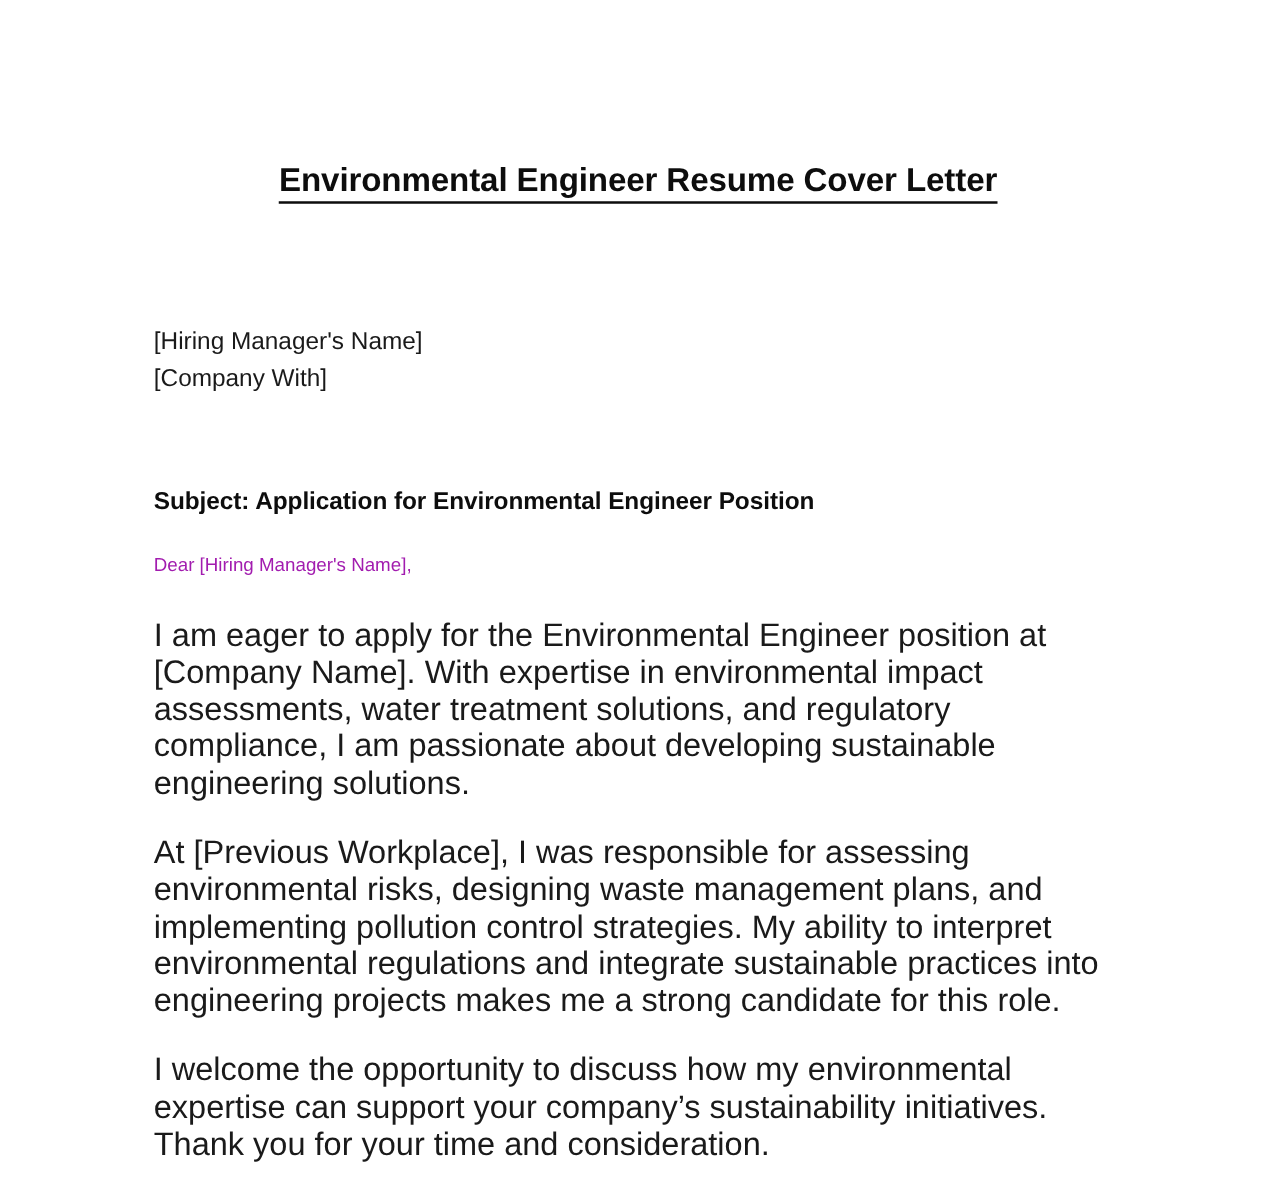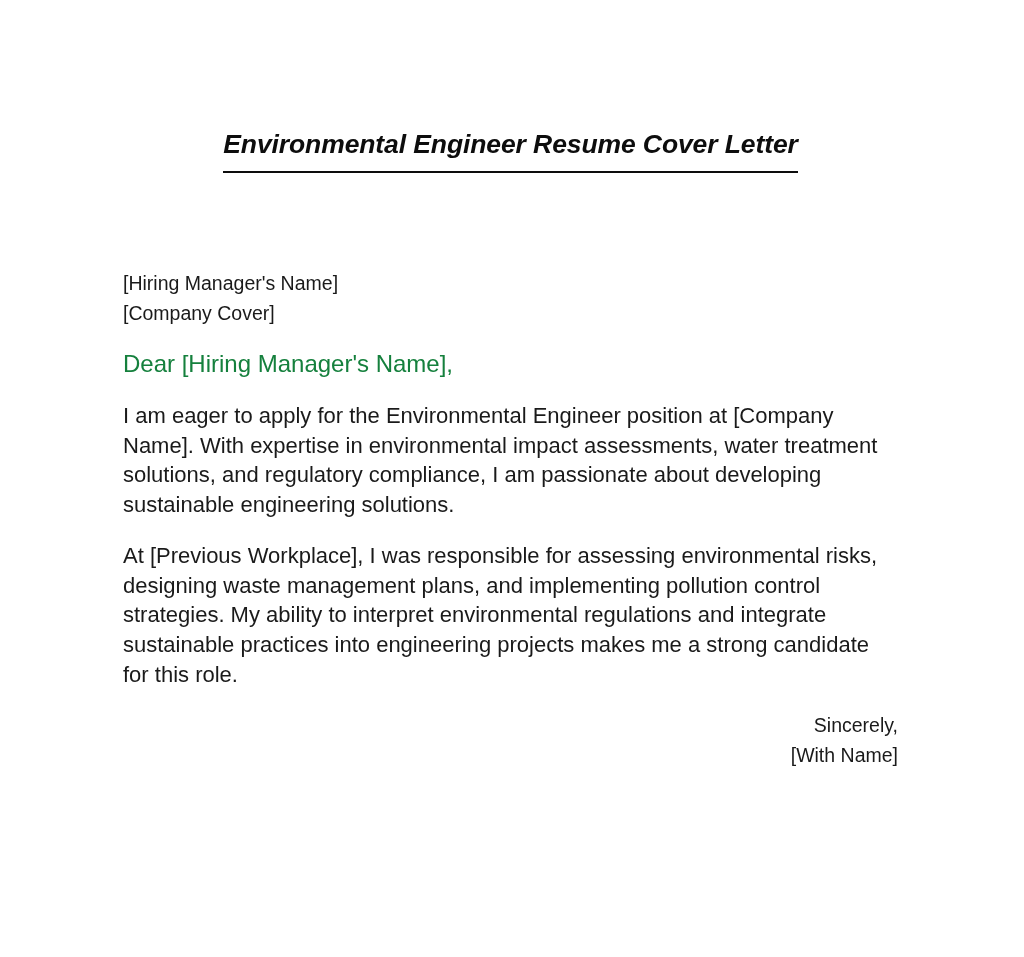--- a/index.html
+++ b/index.html
@@ -34,48 +34,47 @@
     font-weight: bold;
     color: #0d0d0d;
     letter-spacing: -0.1px;
     margin: 0;
     padding-top: 128px;
     line-height: 1.25;
   }
   .doc-title span {
     display: inline-block;
     border-bottom: 2.3px solid #0d0d0d;
-    padding-bottom: 10px;
-    font-style: italic;
+    padding-bottom: 0;
   }
   .addr-block {
     margin-top: 96px;
   }
   .addr-line {
     font-size: 19.5px;
     line-height: 29.6px;
     color: #1a1a1a;
     white-space: pre;
   }
   .subject-line {
     margin-top: 69px;
     font-size: 19.5px;
     font-weight: bold;
     color: #0d0d0d;
     line-height: 29.6px;
     letter-spacing: -0.05px;
   }
   .salutation {
     margin-top: 21px;
-    font-size: 24px;
+    font-size: 15px;
     line-height: 29.6px;
-    color: #15803d;
+    color: #a21caf;
   }
   .para {
-    font-size: 22px;
+    font-size: 26px;
     line-height: 29.6px;
     color: #1a1a1a;
     width: 772px;
     text-align: left;
     white-space: pre-line;
   }
   .closing-block {
     margin-top: 21px;
     text-align: right;
   }
@@ -89,28 +88,30 @@
 </head>
 <body>
 
 <div class="page">
   <div class="doc-body">
 
     <h1 class="doc-title"><span>Environmental Engineer Resume Cover Letter</span></h1>
 
     <div class="addr-block">
       <div class="addr-line">[Hiring Manager's Name]</div>
-      <div class="addr-line">[Company Cover]</div>
+      <div class="addr-line">[Company With]</div>
     </div>
 
+    <div class="subject-line">Subject: Application for Environmental Engineer Position</div>
 
     <div class="salutation">Dear [Hiring Manager's Name],</div>
 
     <p class="para">I am eager to apply for the Environmental Engineer position at [Company Name]. With expertise in environmental impact assessments, water treatment solutions, and regulatory compliance, I am passionate about developing sustainable engineering solutions.</p>
     <p class="para">At [Previous Workplace], I was responsible for assessing environmental risks, designing waste management plans, and implementing pollution control strategies. My ability to interpret environmental regulations and integrate sustainable practices into engineering projects makes me a strong candidate for this role.</p>
+    <p class="para">I welcome the opportunity to discuss how my environmental expertise can support your company’s sustainability initiatives. Thank you for your time and consideration.</p>
 
     <div class="closing-block">
       <div class="closing-line">Sincerely,</div>
       <div class="closing-line">[With Name]</div>
     </div>
 
   </div>
 </div>
 
 </body></html>

